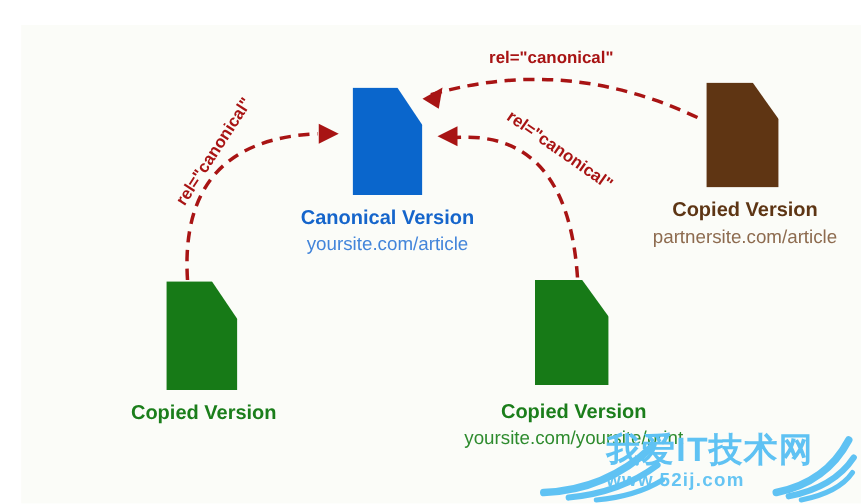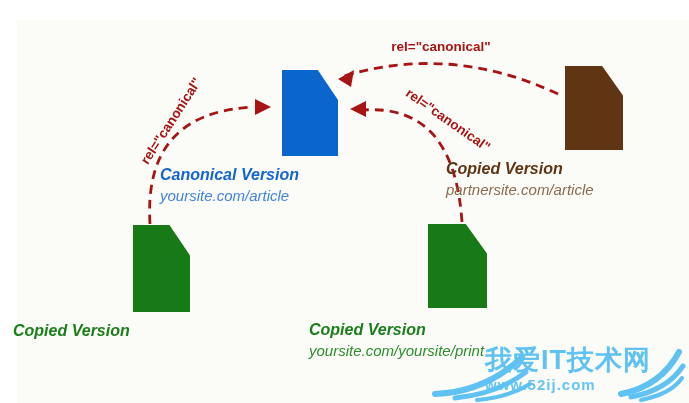--- a/index.html
+++ b/index.html
@@ -17,21 +17,21 @@
   .doc.g1{left:133px;top:225px;width:57px;height:87px;background:var(--doc-green,#177a17);}
   .doc.g2{left:428px;top:224px;width:59px;height:84px;background:var(--doc-green,#177a17);}
   .doc.brown{left:565px;top:66px;width:58px;height:84px;background:var(--doc-brown,#5f3513);}
   .rel-label{
     position:absolute;white-space:nowrap;font-size:13.5px;font-weight:700;
     color:var(--arrow-red,#a81414);
   }
   .rel-label.r1{left:171px;top:121px;transform:translate(-50%,-50%) rotate(-57deg);}
   .rel-label.r2{left:441px;top:46px;transform:translate(-50%,-50%);}
   .rel-label.r3{left:448px;top:120px;transform:translate(-50%,-50%) rotate(35deg);}
-  .label-group{position:absolute;width:300px;text-align:left;line-height:21px;font-style:italic;}
+  .label-group{position:absolute;width:300px;text-align:center;line-height:21px;}
   .label-group .title{font-size:16px;font-weight:700;}
   .label-group .url{font-size:15px;font-weight:400;white-space:nowrap;}
   .lg-canonical{left:160px;top:164px;}
   .lg-canonical .title{color:var(--canonical-title-blue,#1565cb);}
   .lg-canonical .url{color:var(--canonical-url-blue,#4385da);}
   .lg-copy1{left:13px;top:320px;}
   .lg-copy2{left:309px;top:319px;}
   .lg-copy1 .title,.lg-copy2 .title{color:var(--copied-title-green,#1b7e1b);}
   .lg-copy1 .url,.lg-copy2 .url{color:var(--copied-url-green,#2e8b2e);}
   .lg-copy3{left:446px;top:158px;}

